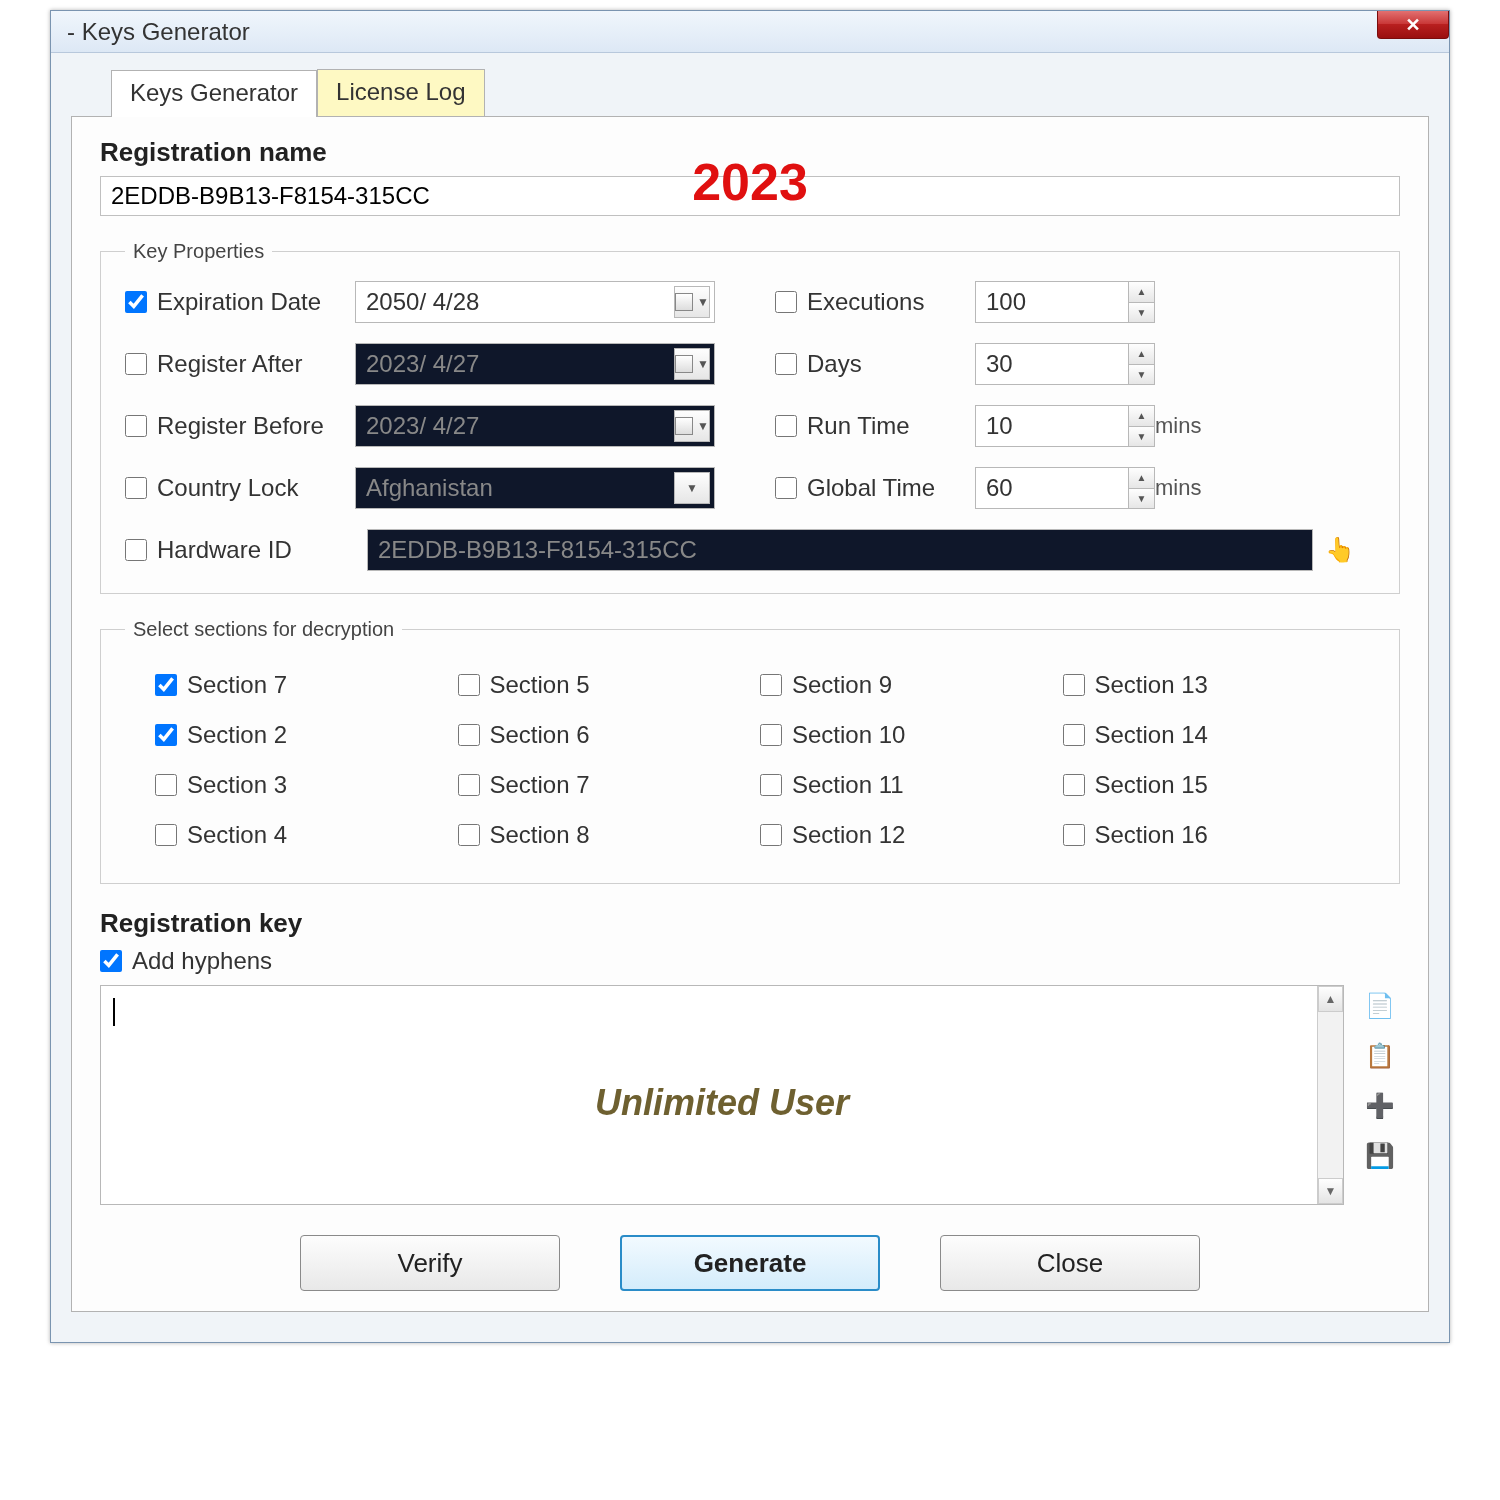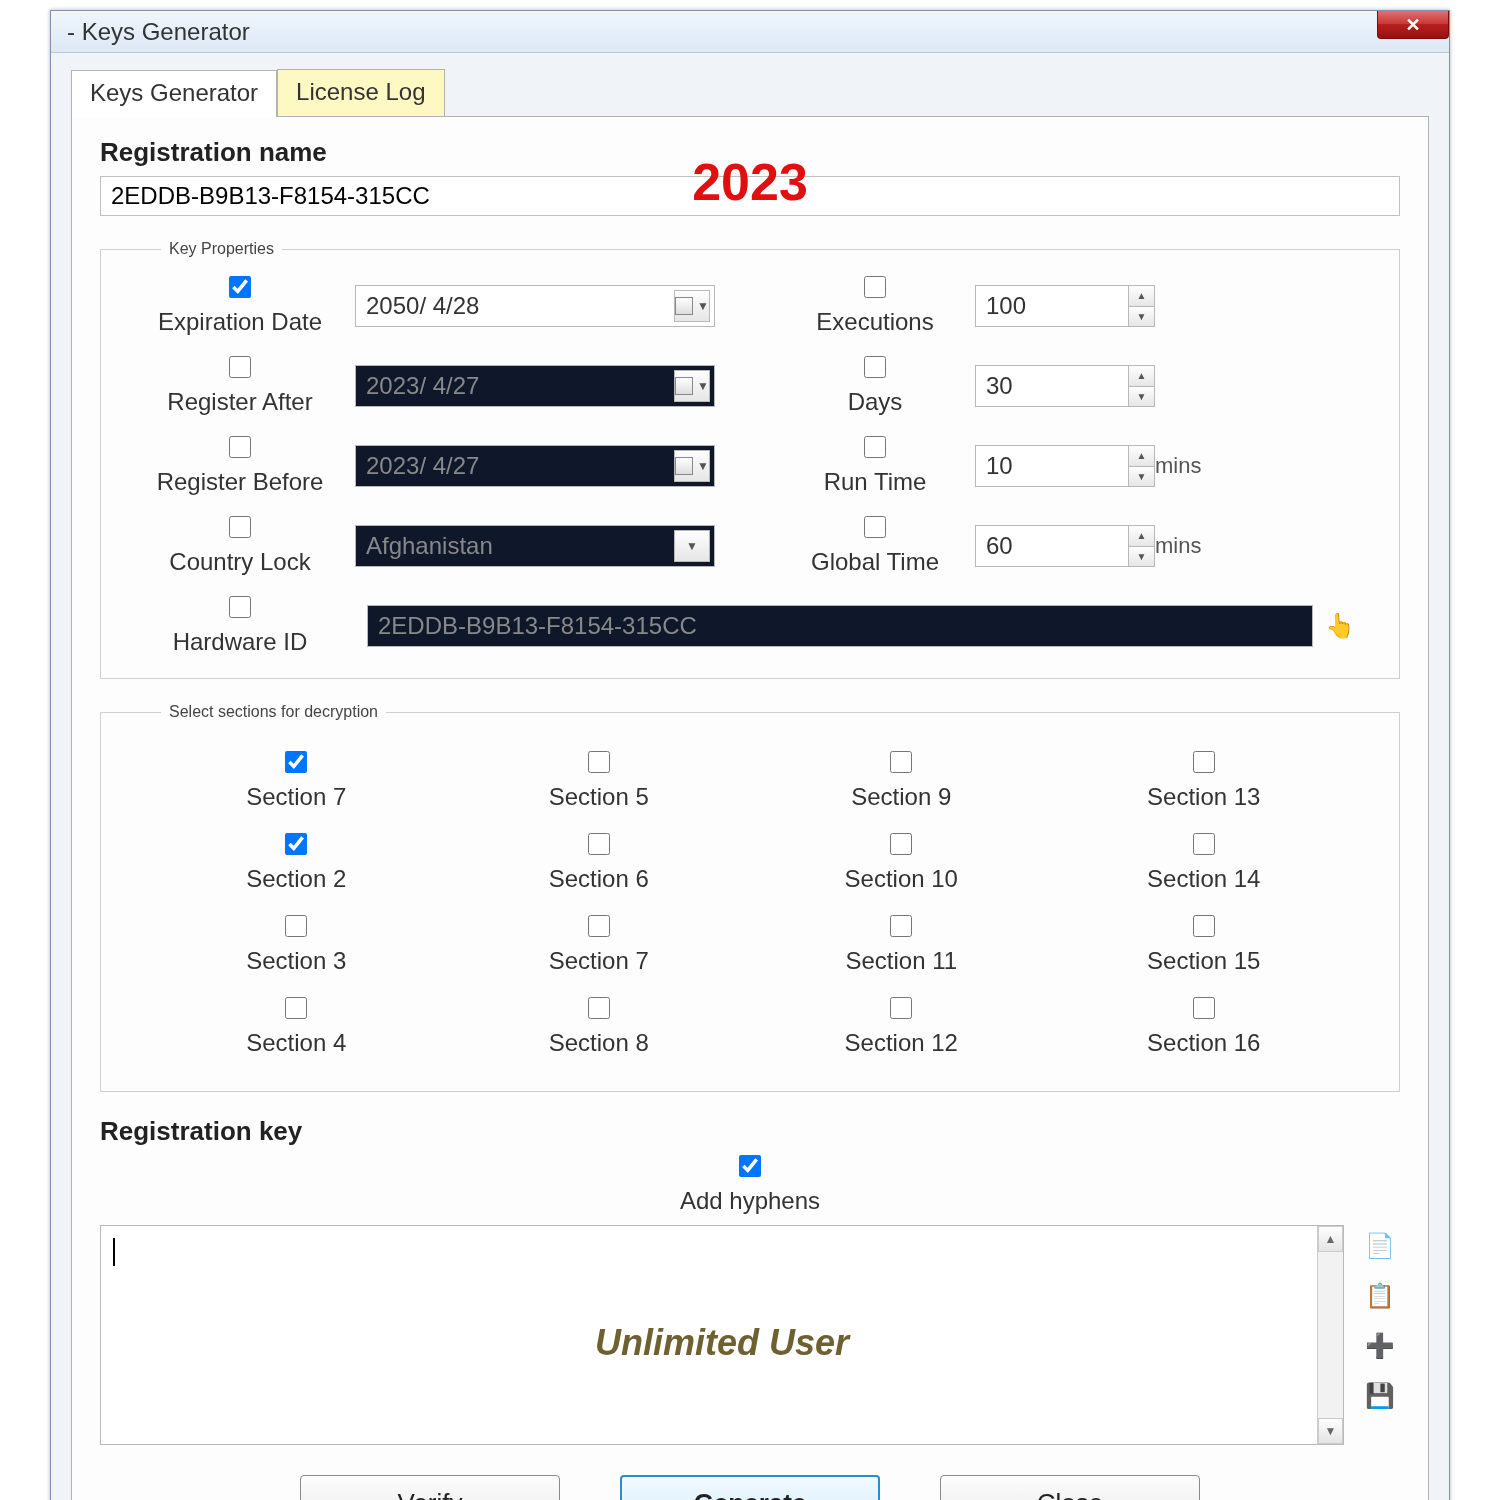--- a/index.html
+++ b/index.html
@@ -65,20 +65,21 @@
   background: #fef9c3;
   border-bottom: none;
   position: relative;
   cursor: pointer;
 }
 .tab.active {
   background: #fff;
   border-top: 1px solid #b2b2b2;
   top: 1px;
   z-index: 2;
+  margin-left: 40px;
 }
 .tab-content {
   border: 1px solid #b2b2b2;
   border-top: none;
   background: #fdfdfd;
   padding: 20px 28px;
 }
 .section-title {
   font-size: 26px;
   font-weight: bold;
@@ -103,38 +104,36 @@
   font-weight: bold;
   color: #e01010;
   pointer-events: none;
 }
 fieldset.group {
   border: 1px solid #cfcfcf;
   margin-top: 24px;
   padding: 18px 24px 22px 24px;
 }
 fieldset.group legend {
-  font-size: 16px;
+  font-size: 20px;
   color: #444;
   padding: 0 8px;
-  margin-left: 36px;
 }
 .prop-grid {
   display: grid;
   grid-template-columns: 230px 360px 60px 200px 180px 70px;
   row-gap: 20px;
   align-items: center;
 }
 .check-label {
   display: flex;
   align-items: center;
   gap: 10px;
   font-size: 24px;
   color: #333;
-  flex-direction: column;
 }
 input[type=checkbox] {
   width: 22px;
   height: 22px;
   cursor: pointer;
 }
 .date-field, .text-field, .combo-field, .spin-field {
   height: 42px;
   border: 1px solid #b8b8b8;
   background: #fff;

